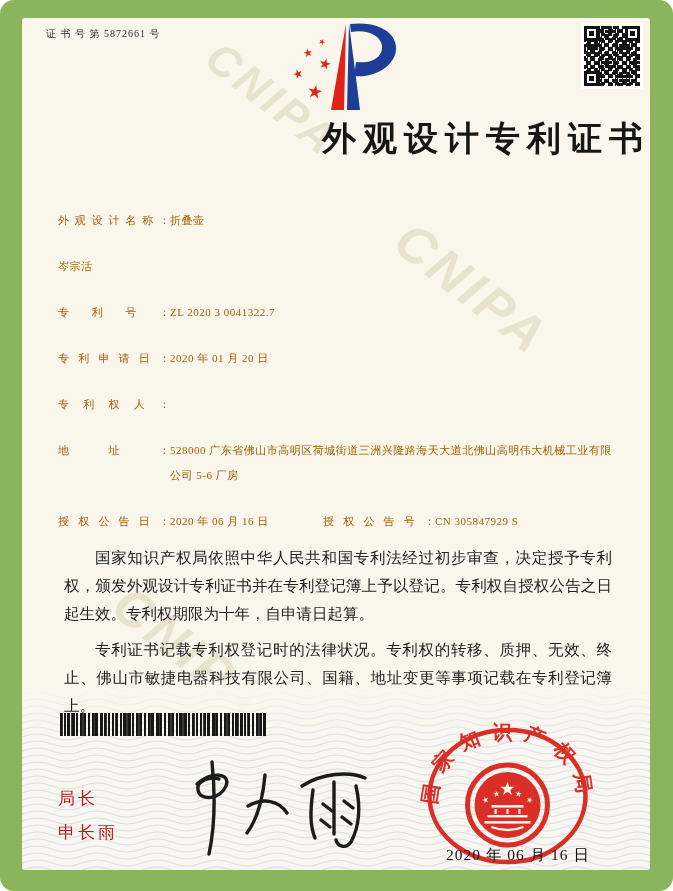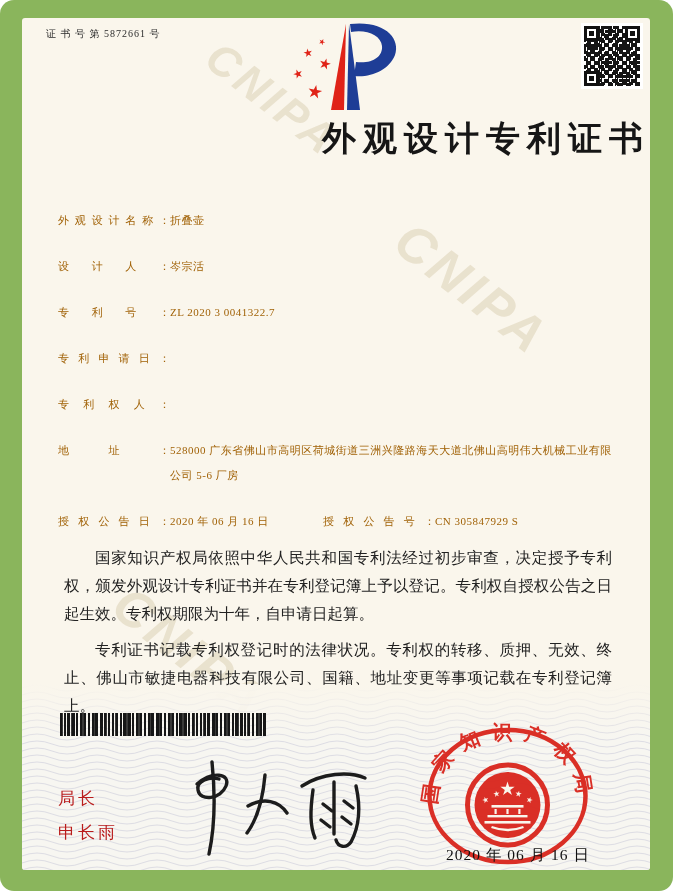--- a/index.html
+++ b/index.html
@@ -150,29 +150,29 @@
   </div>
 
   <div class="title">外观设计专利证书</div>
 
   <div class="fields">
     <div class="frow">
       <span class="flabel">外观设计名称：</span>
       <span class="fvalue">折叠壶</span>
     </div>
     <div class="frow">
-      <span class="flabel">设计人：</span>
       <span class="fvalue">岑宗活</span>
     </div>
     <div class="frow">
       <span class="flabel">专利号：</span>
       <span class="fvalue">ZL 2020 3 0041322.7</span>
     </div>
     <div class="frow">
       <span class="flabel">专利申请日：</span>
+      <span class="fvalue">2020 年 01 月 20 日</span>
     </div>
     <div class="frow">
       <span class="flabel">专利权人：</span>
     </div>
     <div class="frow">
       <span class="flabel">地址：</span>
       <span class="fvalue">528000 广东省佛山市高明区荷城街道三洲兴隆路海天大道北佛山高明伟大机械工业有限公司 5-6 厂房</span>
     </div>
     <div class="grow">
       <span class="flabel">授权公告日：</span>

